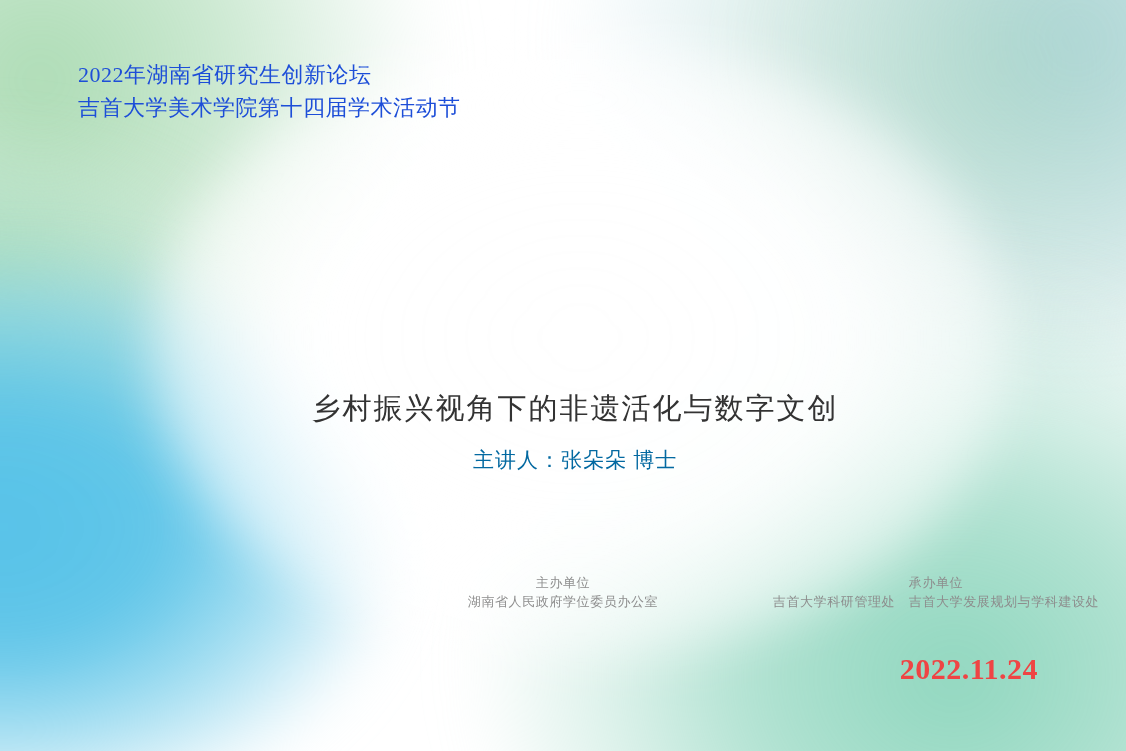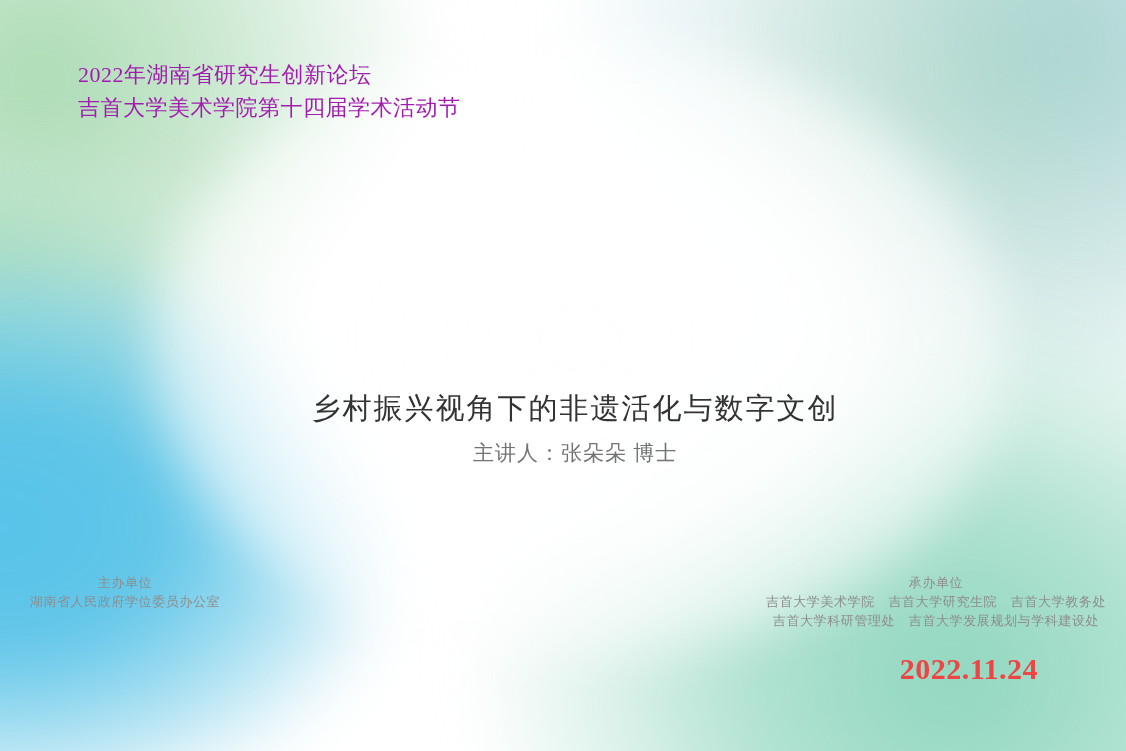--- a/index.html
+++ b/index.html
@@ -144,21 +144,21 @@
   
   .content {
     position: absolute;
     inset: 0;
   }
 
   .header-block {
     position: absolute;
     left: 78px;
     top: 58px;
-    color: #a21caf;
+    color: #1d4ed8;
     font-size: 22px;
     line-height: 33px;
     letter-spacing: 0.5px;
     white-space: nowrap;
   }
   .header-line { display: block; }
 
   .title-block {
     position: absolute;
     left: 0;
@@ -198,34 +198,34 @@
   .talk:last-child { margin-bottom: 0; }
   .talk-title {
     display: block;
     font-size: 29px;
     color: #333333;
     letter-spacing: 2px;
     line-height: 40px;
   }
   .talk-speaker {
     display: block;
-    margin-top: 10px;
+    margin-top: 17px;
     font-size: 21px;
-    color: #737373;
+    color: #0369a1;
     letter-spacing: 1px;
     line-height: 30px;
   }
 
   .orgs-block {
     position: absolute;
     left: 0;
     right: 0;
     top: 573px;
     display: flex;
-    justify-content: space-between;
+    justify-content: flex-end;
     color: #8d8d8d;
     font-size: 13px;
     line-height: 19px;
   }
   .org-col { text-align: center; }
   .org-col.left  { width: 250px; margin-right: 58px; }
   .org-col.right { width: 380px; }
   .org-heading {
     display: block;
     letter-spacing: 0.6px;
@@ -278,21 +278,20 @@
 
     <div class="orgs-block">
 
       <div class="org-col left">
         <span class="org-heading">主办单位</span>
         <span class="org-line">湖南省人民政府学位委员办公室</span>
       </div>
 
       <div class="org-col right">
         <span class="org-heading">承办单位</span>
-        <span class="org-line">吉首大学美术学院　吉首大学研究生院　吉首大学教务处</span>
         <span class="org-line">吉首大学科研管理处　吉首大学发展规划与学科建设处</span>
       </div>
 
     </div>
 
     <div class="date-block">2022.11.24</div>
 
   </div>
 </div>
 

